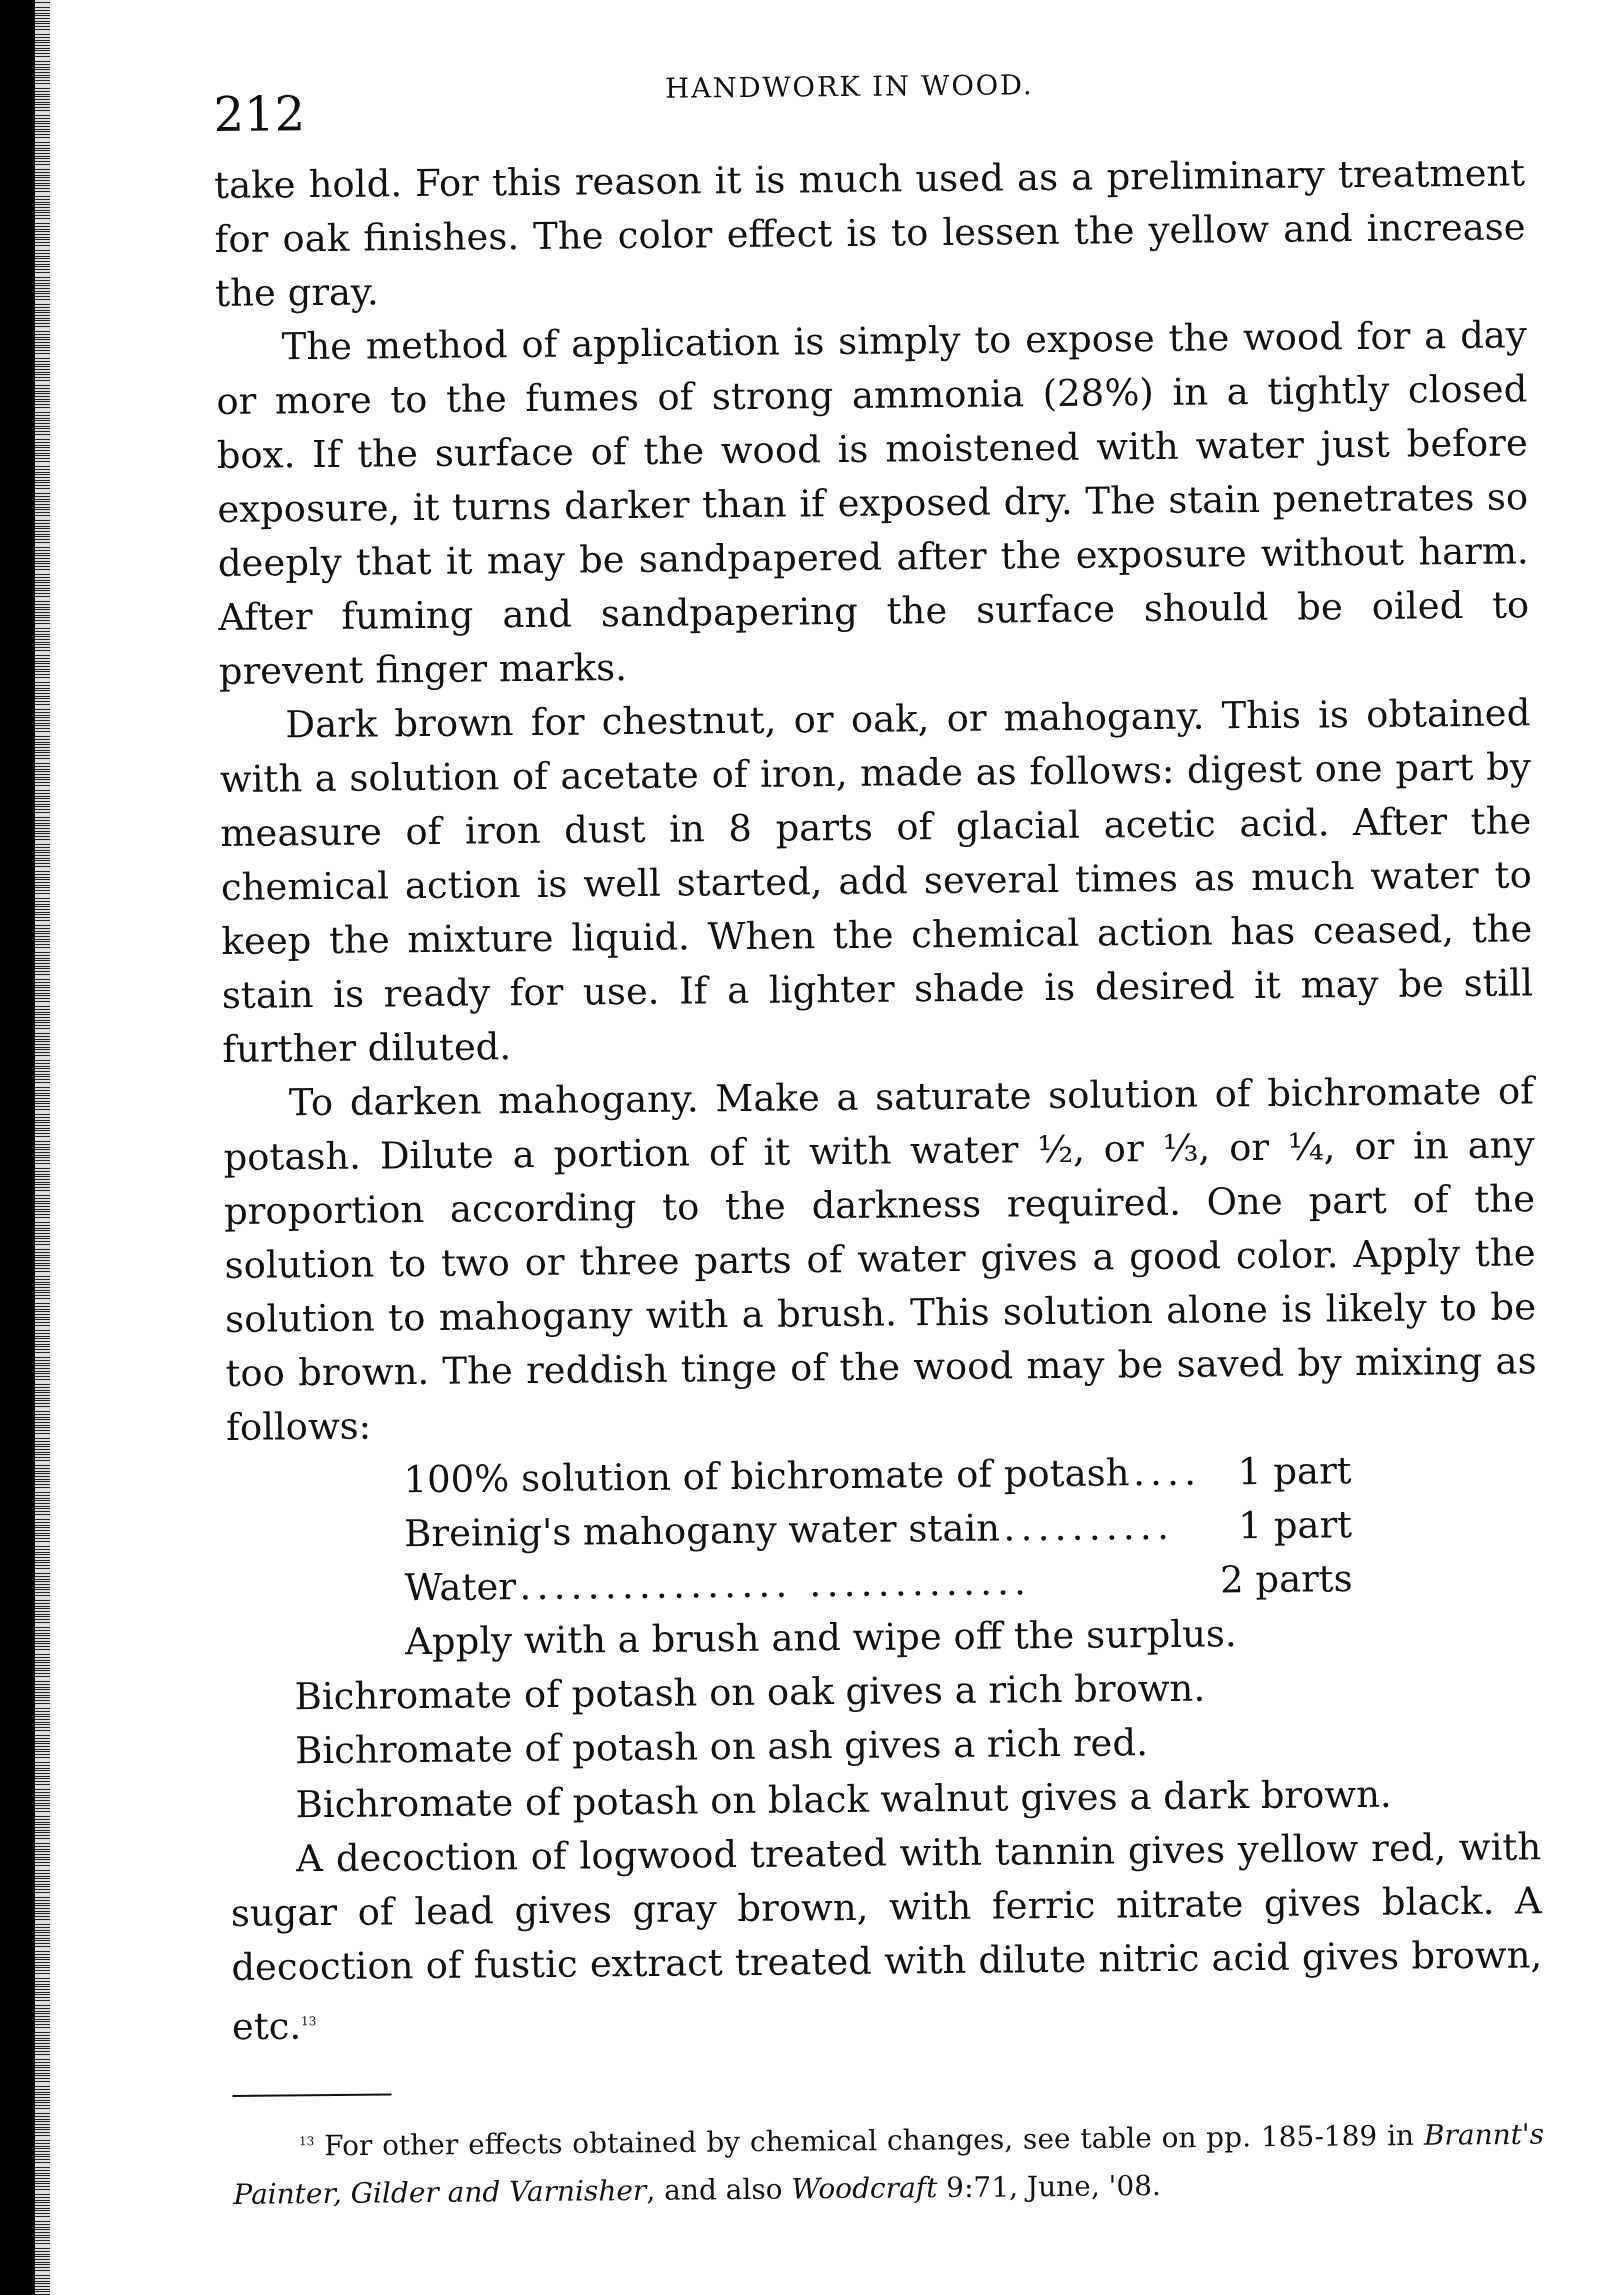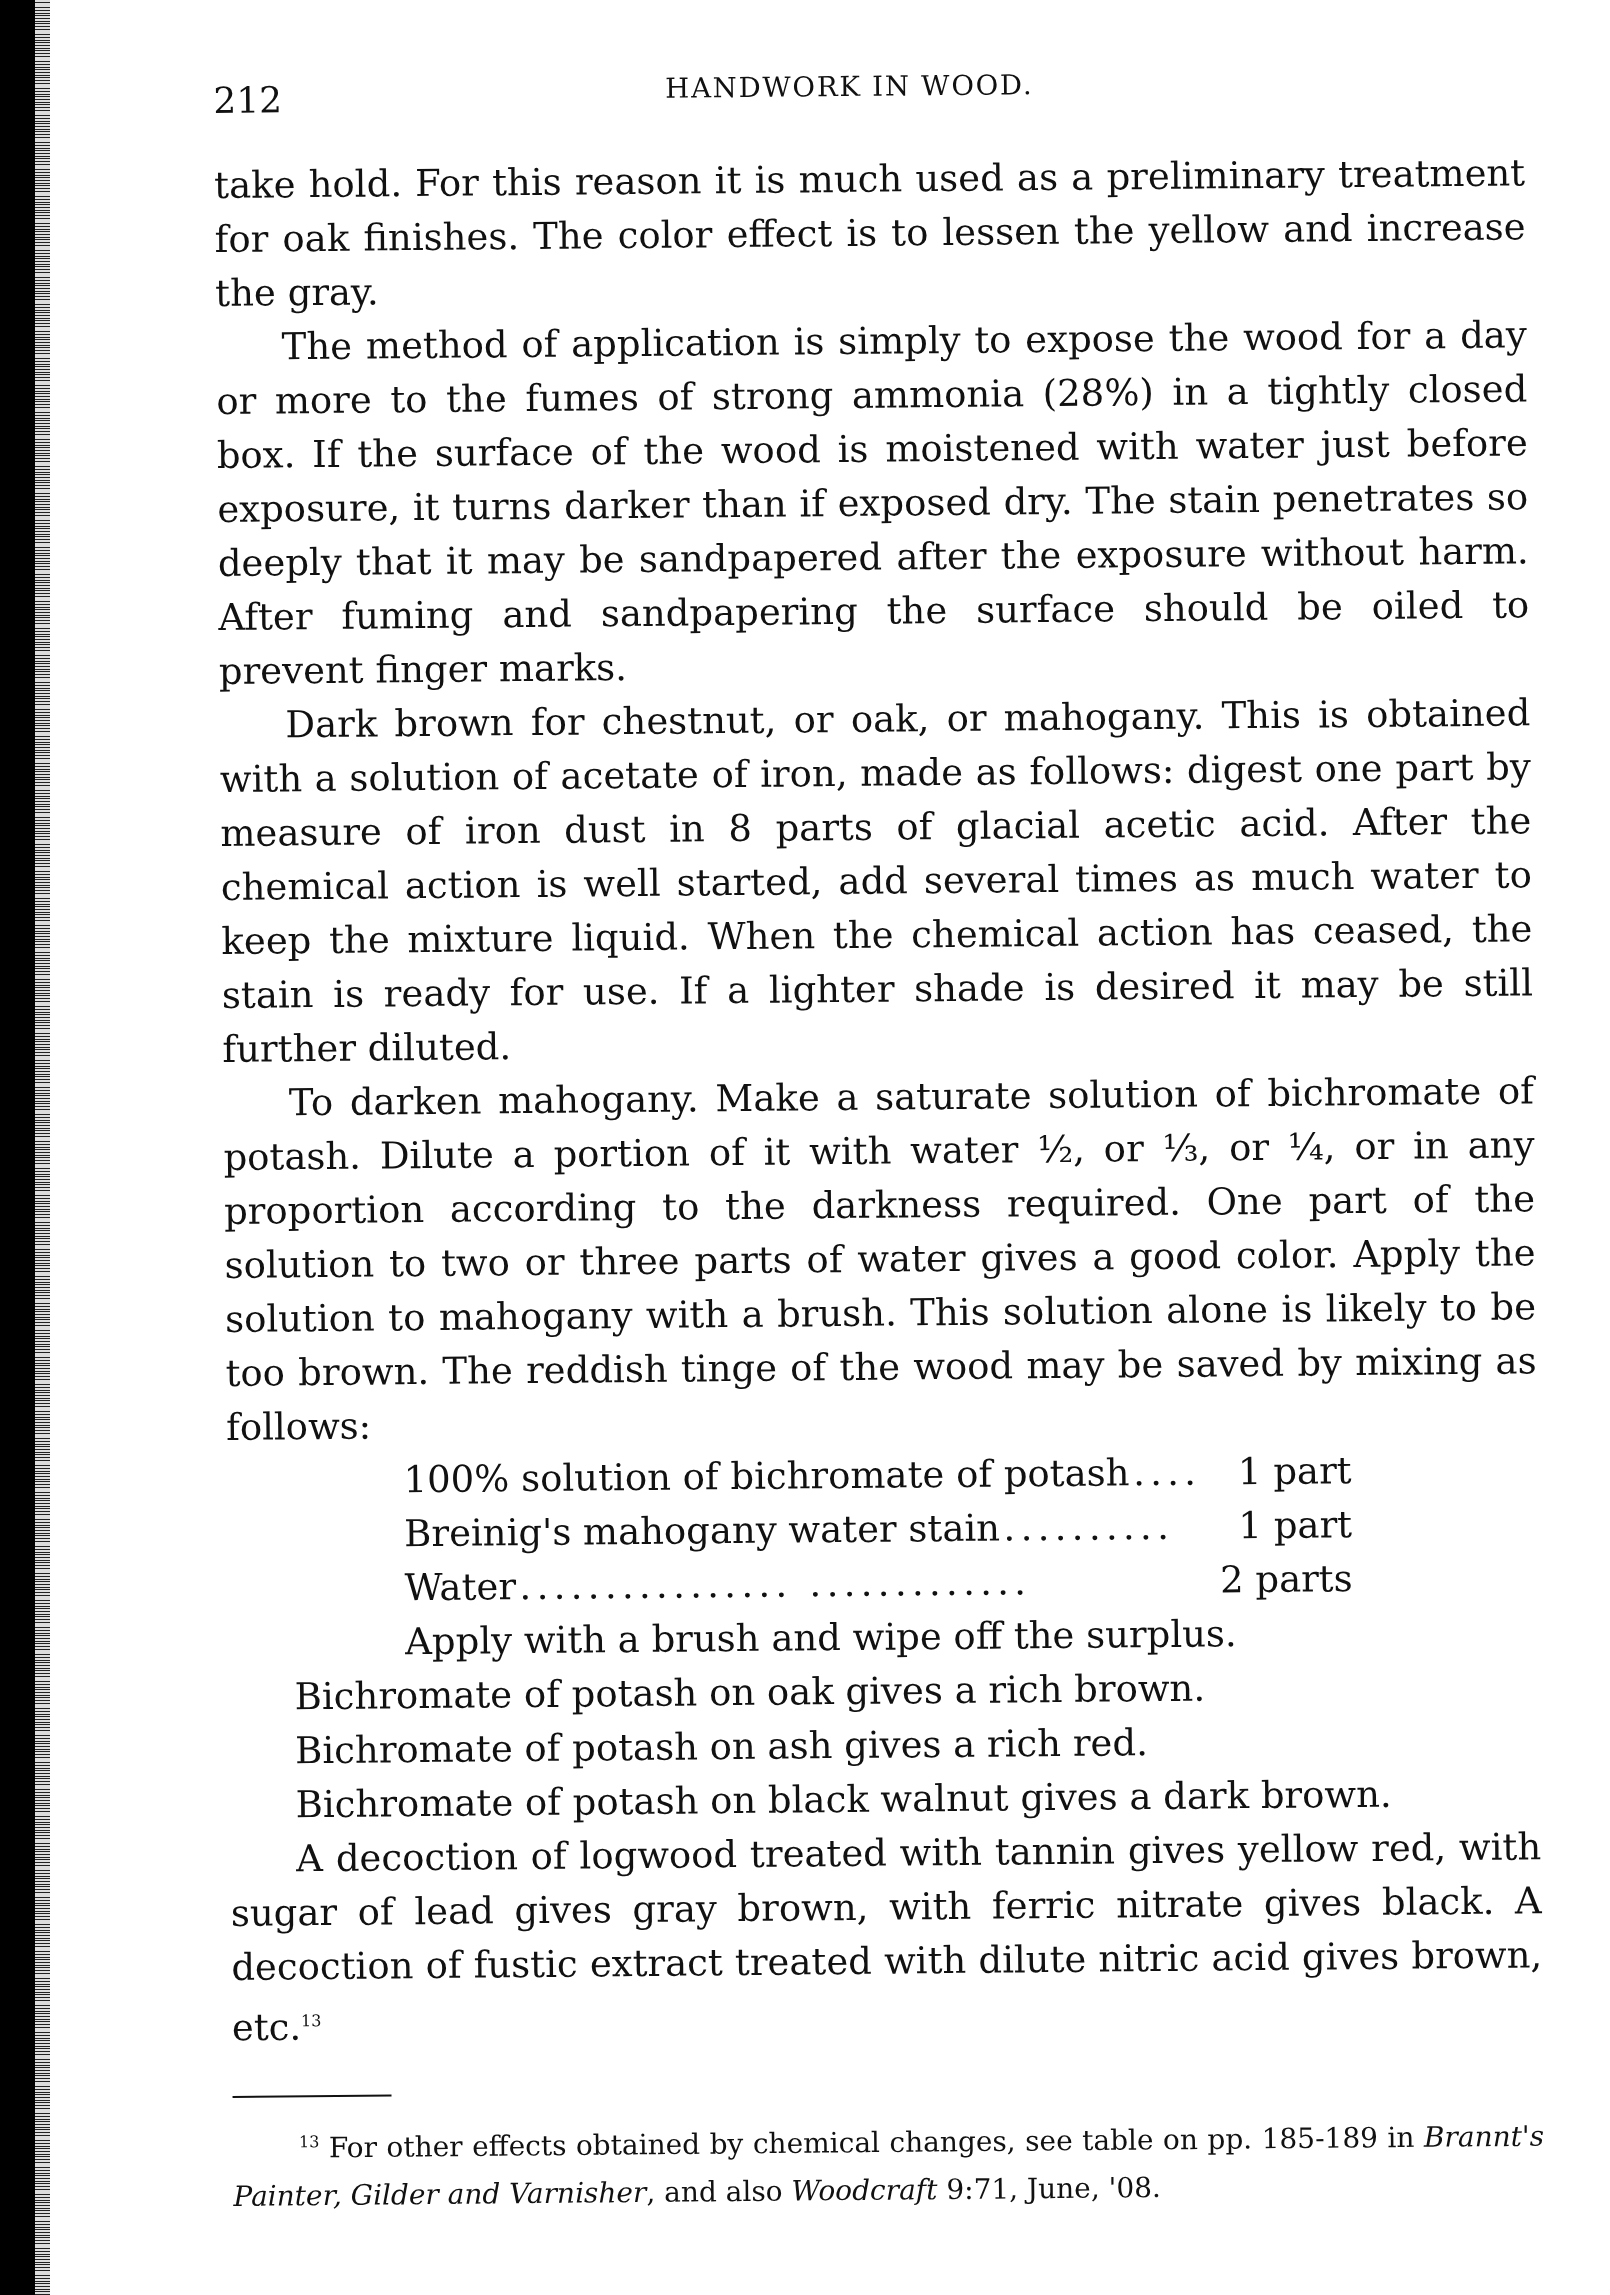--- a/index.html
+++ b/index.html
@@ -14,38 +14,38 @@
   }
   .binding-edge {
     position: absolute; left: 35px; top: 0; width: 15px; height: 2295px;
     background: repeating-linear-gradient(0deg, #222 0 0.9px, #ddd 0.9px 2.7px);
   }
   .page {
     position: absolute; left: 213px; top: 62px; width: 1311px;
     transform: rotate(-0.55deg); transform-origin: top left;
   }
   .header { position: relative; height: 97px; }
-  .page-num { position: absolute; left: 0; top: 18px; font-size: 36px; }
+  .page-num { position: absolute; left: 0; top: 24px; font-size: 48px; }
   .running-head { position: absolute; left: 452px; top: 14px; font-size: 27.5px; letter-spacing: 1.8px; }
   .body p {
     margin: 0; font-size: 37px; line-height: 54px; text-align: justify;
     text-indent: 66px;
   }
   .body p.cont { text-indent: 0; }
   .recipe { margin: 0 0 0 177px; width: 948px; font-size: 37px; line-height: 54px; }
   .recipe-row { display: flex; align-items: baseline; }
   .recipe-row .item { white-space: nowrap; }
   .recipe-row .dots { flex: 1; overflow: hidden; white-space: nowrap; letter-spacing: 5.3px; margin: 0 3.5px; }
   .recipe-row .qty { white-space: nowrap; }
   .recipe-note { font-size: 37px; line-height: 54px; }
   .results p { text-indent: 66px; }
   .rule { width: 159px; height: 1.8px; background: #111; margin: 41px 0 21px 0; }
   .footnote p { margin: 0; font-size: 28px; line-height: 48px; text-align: justify; }
   .footnote p.fn-first { text-indent: 66px; }
-  .footnote sup, .body sup { font-size: 16px; vertical-align: super; }
+  .footnote sup, .body sup { font-size: 12px; vertical-align: super; }
   .footnote i { font-style: italic; }
 </style>
 </head>
 <body>
 
 <div class="binding"></div>
 <div class="binding-edge"></div>
 
 <div class="page">
   <div class="header">

